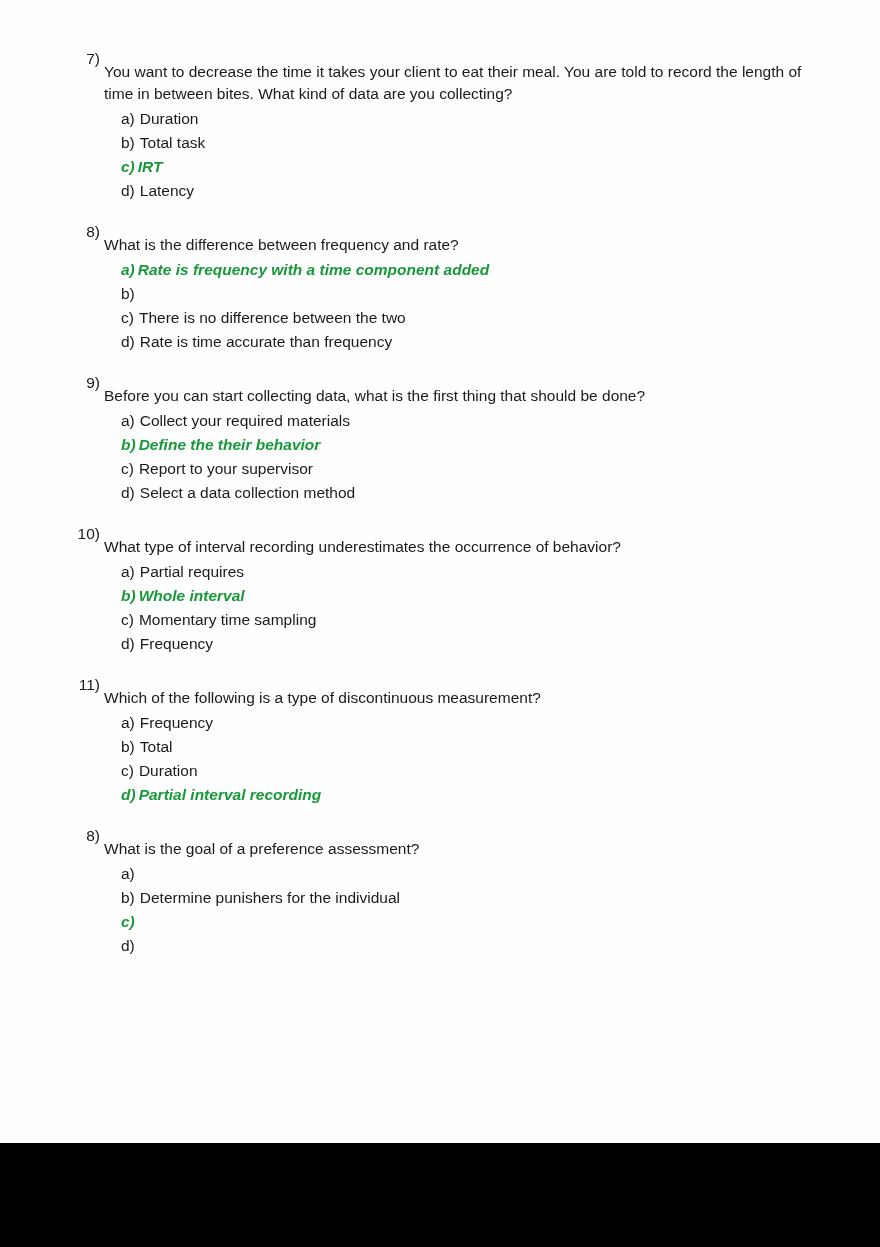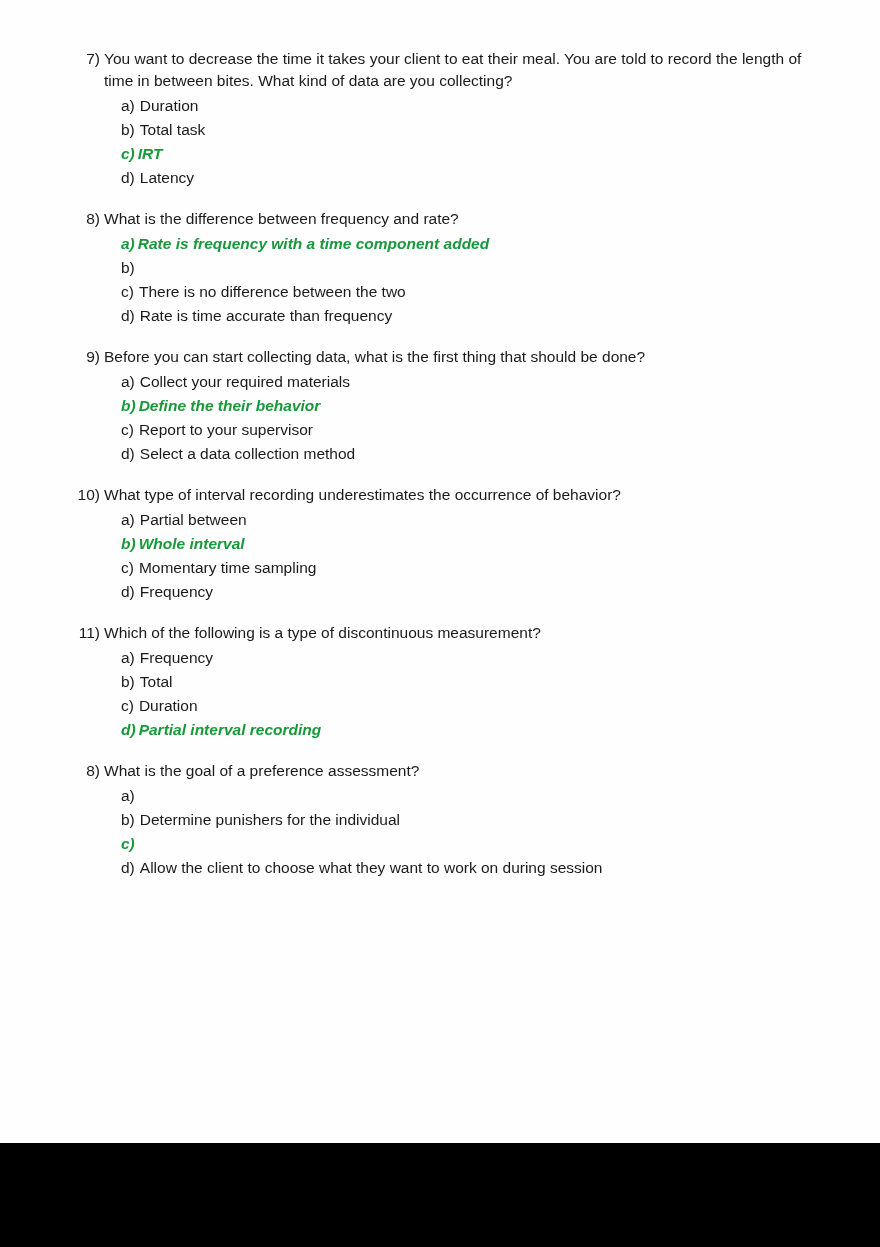--- a/index.html
+++ b/index.html
@@ -26,20 +26,21 @@
     margin-bottom: 18px;
     font-size: 15.5px;
   }
   .qnum {
     text-align: right;
     line-height: 22px;
     white-space: nowrap;
   }
   .qtext {
     line-height: 22px;
+    margin-top: 13px;
   }
   .options {
     grid-column: 2;
     padding-left: 17px;
     margin-top: 2px;
   }
   .option {
     display: flex;
     line-height: 24px;
     height: 24px;
@@ -137,21 +138,21 @@
       </div>
     </div>
   </div>
 
   <div class="question">
     <div class="qnum">10)</div>
     <div class="qtext">What type of interval recording underestimates the occurrence of behavior?</div>
     <div class="options">
       <div class="option">
         <span class="olabel">a)</span>
-        <span class="otext">Partial between</span>
+        <span class="otext">Partial requires</span>
       </div>
       <div class="option correct">
         <span class="olabel">b)</span>
         <span class="otext">Whole interval</span>
       </div>
       <div class="option">
         <span class="olabel">c)</span>
         <span class="otext">Momentary time sampling</span>
       </div>
       <div class="option">
@@ -193,20 +194,19 @@
       </div>
       <div class="option">
         <span class="olabel">b)</span>
         <span class="otext">Determine punishers for the individual</span>
       </div>
       <div class="option correct">
         <span class="olabel">c)</span>
       </div>
       <div class="option">
         <span class="olabel">d)</span>
-        <span class="otext">Allow the client to choose what they want to work on during session</span>
       </div>
     </div>
   </div>
 
 </div>
 
 <div class="footer-bar"></div>
 
 </body></html>

